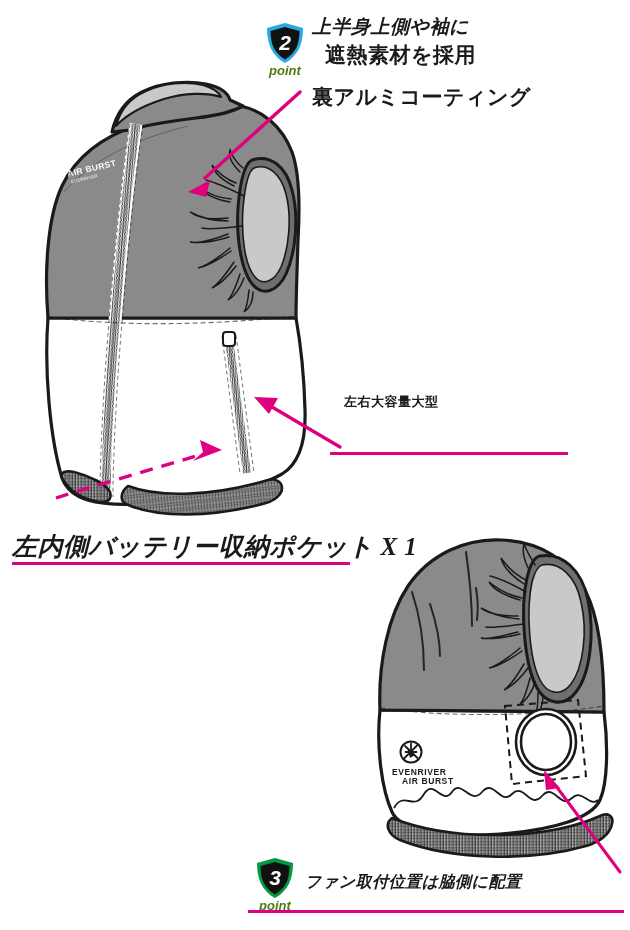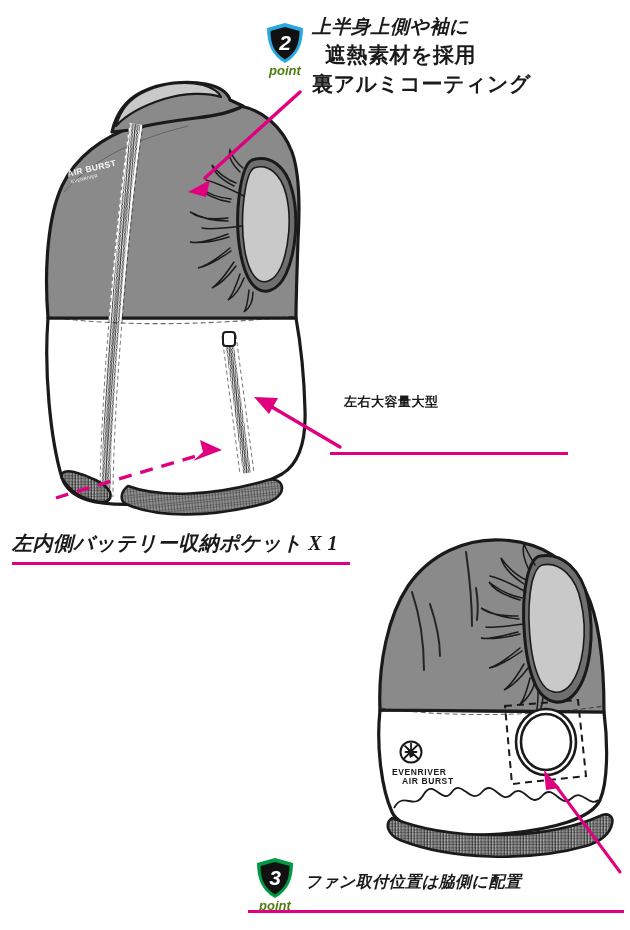--- a/index.html
+++ b/index.html
@@ -38,21 +38,21 @@
     margin-top:-3px;letter-spacing:0px;
   }
 
   .rule{position:absolute;height:2.5px;background:#e0007f;}
 
   
   .t-top-1{font-size:19px;}
   .t-top-2{font-size:21px;}
   .t-top-3{font-size:21px;}
   .t-mid{font-size:13px;}
-  .t-batt{font-size:20px;}
+  .t-batt{font-size:25px;}
   .t-fan{font-size:16px;}
 
   
   #art{position:absolute;left:0;top:0;width:630px;height:930px;}
 </style>
 </head>
 <body>
 
 <div class="stage">
 
@@ -282,21 +282,21 @@
         <path d="M20 5 L34.5 9 C 34.5 22, 30.5 31.5, 20 37.5 C 9.5 31.5, 5.5 22, 5.5 9 Z" fill="#111111"></path>
       </svg>
       <div class="badge-num">2</div>
     </div>
     <div class="badge-label">point</div>
   </div>
 
   <div class="callout" style="left:312px;top:14px;">
     <div class="line italic t-top-1">上半身上側や袖に</div>
     <div class="line t-top-2" style="margin-top:1px;margin-left:13px;">遮熱素材を採用</div>
-    <div class="line t-top-3" style="margin-top:1px;">裏アルミコーティング</div>
+    <div class="line t-top-3" style="margin-top:14px;">裏アルミコーティング</div>
   </div>
 
   <div class="callout" style="left:344px;top:393px;">
     <div class="line t-mid">左右大容量大型</div>
   </div>
   <div class="rule" style="left:330px;top:452px;width:238px;"></div>
 
   <div class="callout" style="left:12px;top:530px;">
     <div class="line italic t-batt">左内側バッテリー収納ポケット X 1</div>
   </div>

